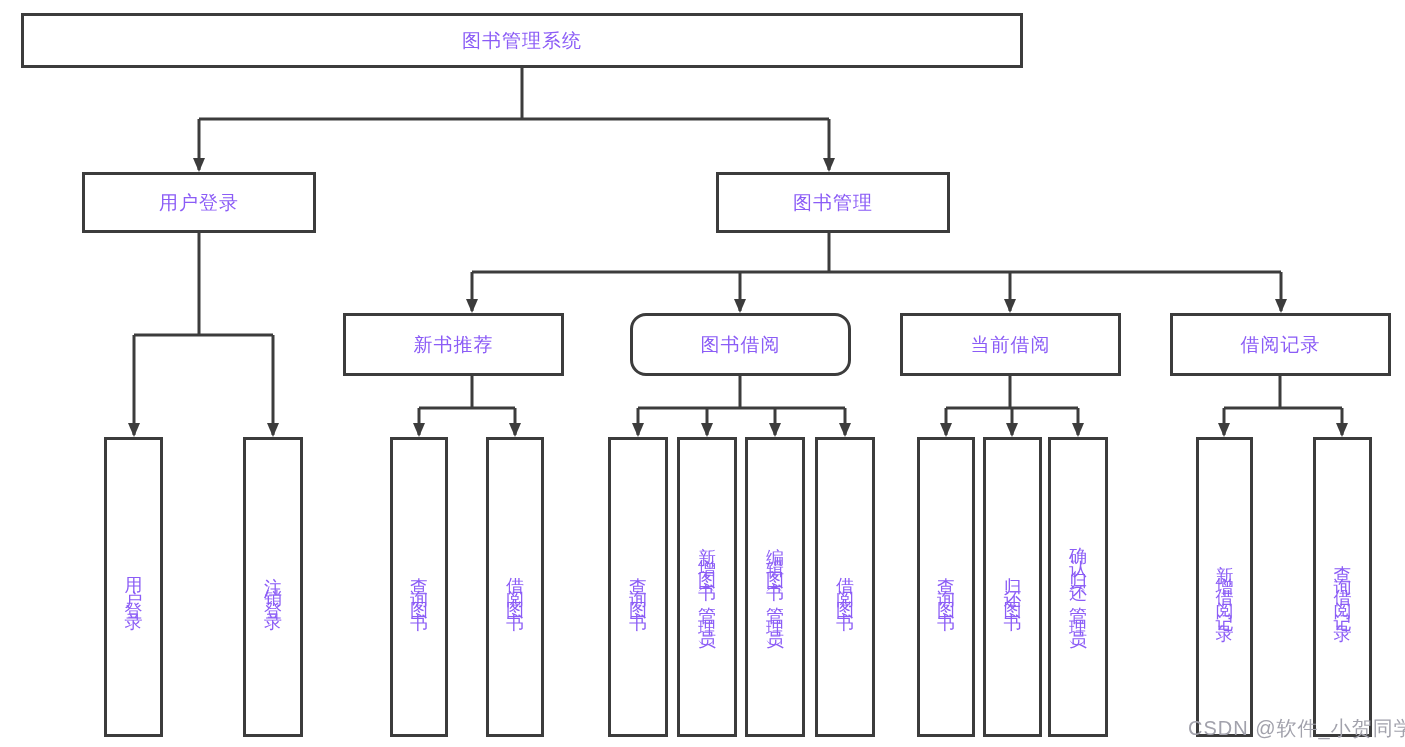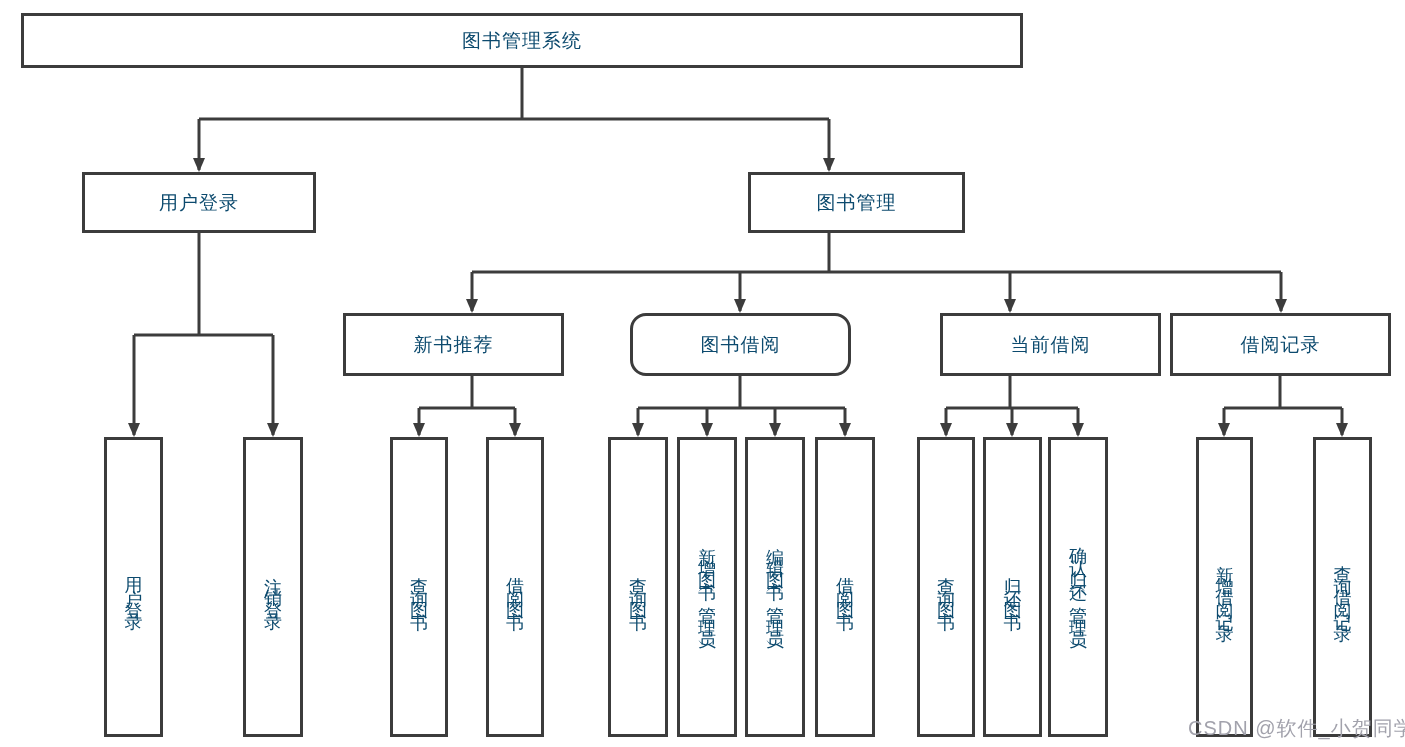--- a/index.html
+++ b/index.html
@@ -18,45 +18,45 @@
     pointer-events: none;
   }
   .box {
     position: absolute;
     box-sizing: border-box;
     border: 3px solid #3c3c3c;
     background: #ffffff;
     display: flex;
     align-items: center;
     justify-content: center;
-    color: #0c4a6e;
+    color: #8b5cf6;
   }
   .hlabel {
     font-size: 19px;
     letter-spacing: 1px;
     white-space: nowrap;
   }
   .vbox .vlabel {
     writing-mode: vertical-rl;
     text-orientation: mixed;
     font-size: 18px;
     letter-spacing: 12px;
     line-height: 1;
     white-space: nowrap;
   }
   
   .b-root  { left: 21px;  top: 13px;  width: 1002px; height: 55px; }
   
   .b-user  { left: 82px;  top: 172px; width: 234px; height: 61px; }
-  .b-mgmt  { left: 748px; top: 172px; width: 217px; height: 61px; }
+  .b-mgmt  { left: 716px; top: 172px; width: 234px; height: 61px; }
   
   .lvl3    { top: 313px; width: 221px; height: 63px; }
   .b-newrec  { left: 343px; }
   .b-borrow  { left: 630px; border-radius: 16px; }
-  .b-current { left: 940px; text-align: center; }
+  .b-current { left: 900px; text-align: center; }
   .b-record  { left: 1170px; text-align: center; }
   
   .vbox { top: 437px; height: 300px; }
   .b-l-login   { left: 104px;  width: 59px; }
   .b-l-logout  { left: 243px;  width: 60px; }
   .b-l-nb-q    { left: 390px;  width: 58px; }
   .b-l-nb-b    { left: 486px;  width: 58px; }
   .b-l-bb-q    { left: 608px;  width: 60px; }
   .b-l-bb-add  { left: 677px;  width: 60px; }
   .b-l-bb-edit { left: 745px;  width: 60px; }

